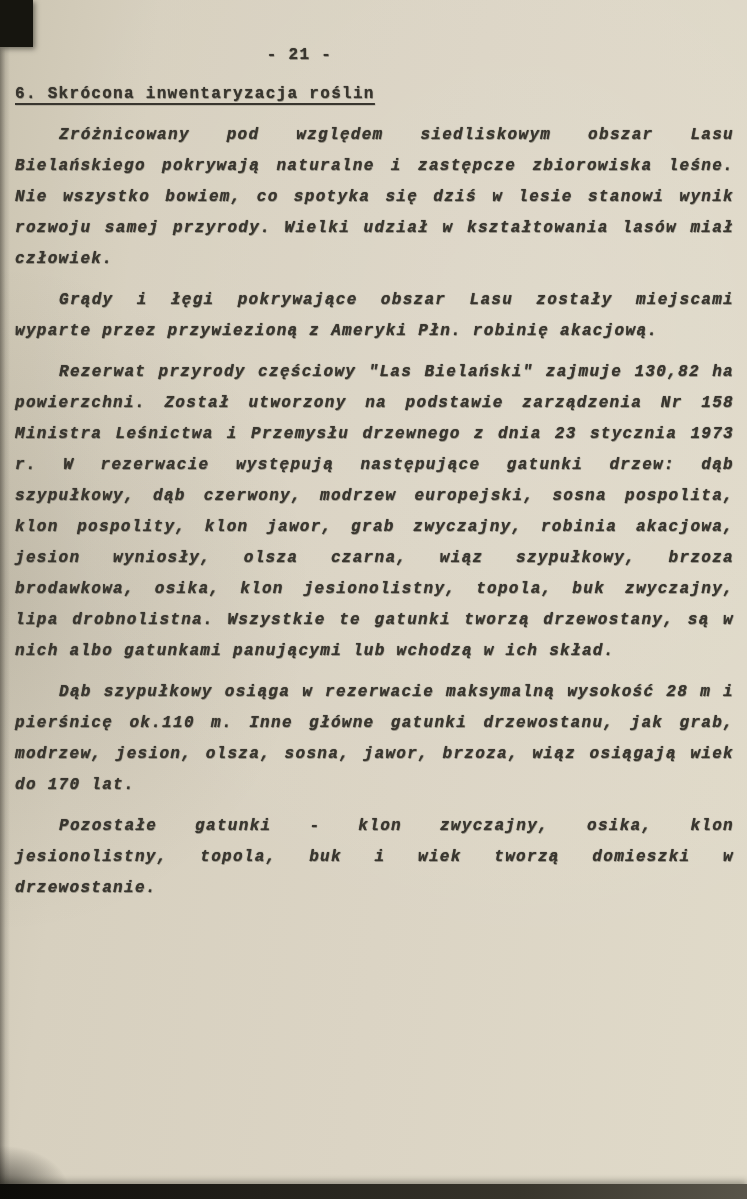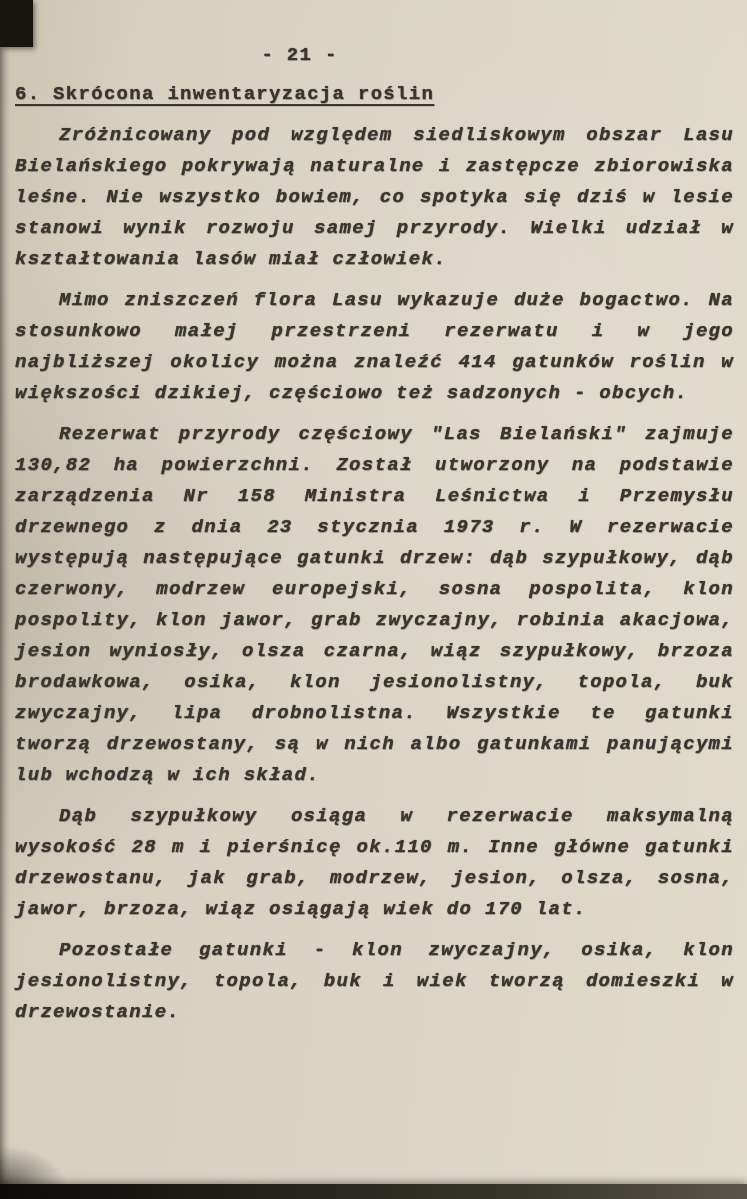--- a/index.html
+++ b/index.html
@@ -36,21 +36,21 @@
   }
   .smudge-bl {
     position: absolute; left: 0; bottom: 8px; width: 70px; height: 46px;
     background: radial-gradient(ellipse at 0% 100%, rgba(10,9,6,0.65), rgba(0,0,0,0) 70%);
   }
   
   .page-inner {
     position: absolute; left: 15px; right: 13px; top: 40px; bottom: 30px;
     font-weight: bold;
     color: #39362f;
-    font-size: 19px;
+    font-size: 16px;
     line-height: 31px;
     letter-spacing: 1.3px;
     text-shadow: 0 0 1px rgba(57,54,47,0.9), 0.5px 0.5px 0 rgba(57,54,47,0.35);
   }
   .page-number {
     text-align: center;
     margin: 0 150px 8px 0;
     white-space: nowrap;
   }
   .heading {
@@ -73,19 +73,19 @@
 
   <div class="edge-left"></div>
   <div class="corner-tl"></div>
   <div class="smudge-bl"></div>
   <div class="edge-bottom"></div>
 
   <div class="page-inner">
     <div class="page-number">- 21 -</div>
     <div class="heading">6. Skrócona inwentaryzacja roślin</div>
     <p class="para">Zróżnicowany pod względem siedliskowym obszar Lasu Bielańskiego pokrywają naturalne i zastępcze zbiorowiska leśne. Nie wszystko bowiem, co spotyka się dziś w lesie stanowi wynik rozwoju samej przyrody. Wielki udział w kształtowania lasów miał człowiek.</p>
-    <p class="para">Mimo zniszczeń flora Lasu wykazuje duże bogactwo. Na stosunkowo małej przestrzeni rezerwatu i w jego najbliższej okolicy można znaleźć 414 gatunków roślin w większości dzikiej, częściowo też sadzonych - obcych.</p>
+    <p class="para">Grądy i łęgi pokrywające obszar Lasu zostały miejscami wyparte przez przywiezioną z Ameryki Płn. robinię akacjową.</p>
     <p class="para">Rezerwat przyrody częściowy "Las Bielański" zajmuje 130,82 ha powierzchni. Został utworzony na podstawie zarządzenia Nr 158 Ministra Leśnictwa i Przemysłu drzewnego z dnia 23 stycznia 1973 r. W rezerwacie występują następujące gatunki drzew: dąb szypułkowy, dąb czerwony, modrzew europejski, sosna pospolita, klon pospolity, klon jawor, grab zwyczajny, robinia akacjowa, jesion wyniosły, olsza czarna, wiąz szypułkowy, brzoza brodawkowa, osika, klon jesionolistny, topola, buk zwyczajny, lipa drobnolistna. Wszystkie te gatunki tworzą drzewostany, są w nich albo gatunkami panującymi lub wchodzą w ich skład.</p>
     <p class="para">Dąb szypułkowy osiąga w rezerwacie maksymalną wysokość 28 m i pierśnicę ok.110 m. Inne główne gatunki drzewostanu, jak grab, modrzew, jesion, olsza, sosna, jawor, brzoza, wiąz osiągają wiek do 170 lat.</p>
     <p class="para">Pozostałe gatunki - klon zwyczajny, osika, klon jesionolistny, topola, buk i wiek tworzą domieszki w drzewostanie.</p>
   </div>
 
 </div>
 
 </body></html>

